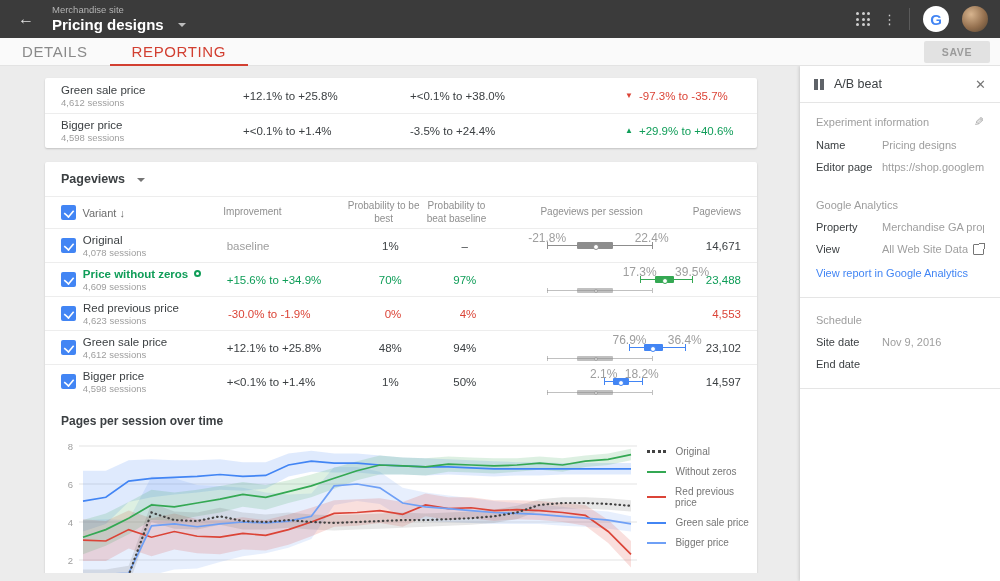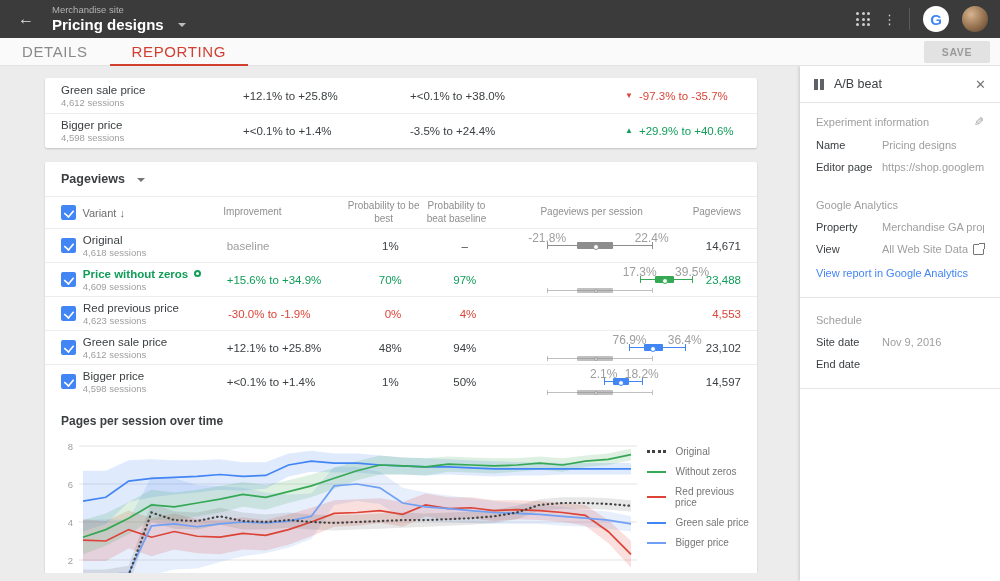--- a/index.html
+++ b/index.html
@@ -184,21 +184,21 @@
       <div class="c-pv h">Pageviews</div>
     </div>
 
     <div id="variant-rows">
   <div class="vrow">
     <div class="c-chk">
             <div class="checkbox"></div>
           </div>
     <div class="c-var">
       <div class="nm varname" style="color:#3c4043;">Original</div>
-      <div class="sess">4,618 sessions</div>
+      <div class="sess">4,078 sessions</div>
     </div>
     <div class="c-imp" style="color:#9e9e9e">baseline</div>
     <div class="c-pb" style="color:#3c4043">1%</div>
     <div class="c-pbb" style="color:#3c4043">–</div>
     <div class="bp">
       <span class="lbl" style="left:47.7px">-21.8%</span>
       <span class="lbl" style="left:152.2px">22.4%</span>
 
    <i class="wh" style="left:47.7px;width:104.49999999999999px;top:16px;background:#8d8d8d;opacity:1"></i>
    <i class="tk" style="left:47.7px;top:13px;height:7px;background:#8d8d8d;opacity:1"></i>

